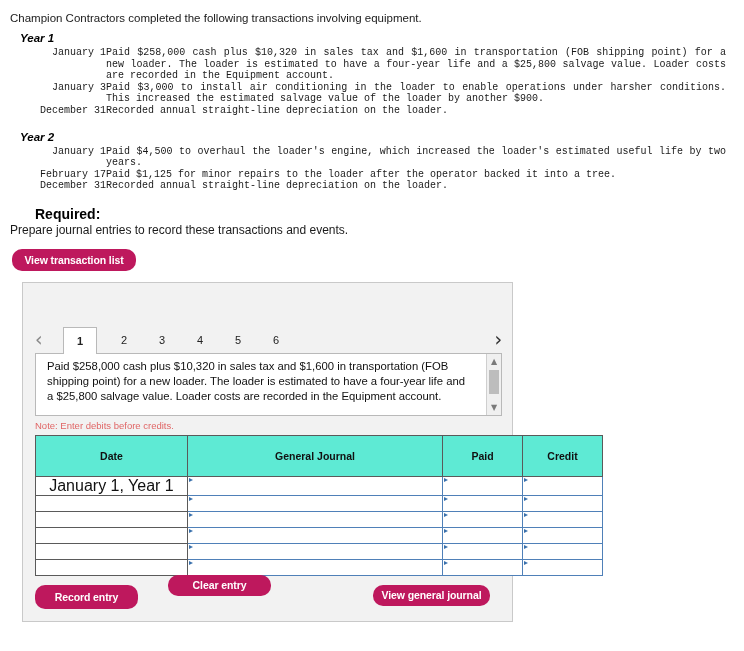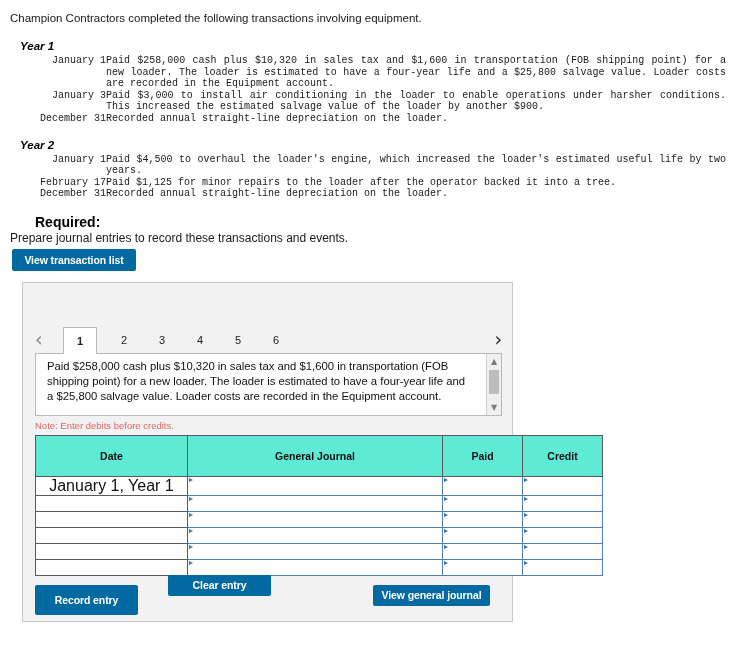--- a/index.html
+++ b/index.html
@@ -67,30 +67,30 @@
     padding-left: 25px;
   }
   .required-body {
     font-size: 12px;
     color: #1a1a1a;
     margin: 0;
   }
 
   
   .btn {
-    background: #0369a1;
+    background: #be185d;
     color: #ffffff;
     border: none;
     font-family: "Liberation Sans", sans-serif;
     font-weight: bold;
     font-size: 10.5px;
     letter-spacing: -0.1px;
     text-align: center;
     cursor: pointer;
-    border-radius: 2px;
+    border-radius: 10px;
     padding: 0;
     line-height: 1;
     display: flex;
     align-items: center;
     justify-content: center;
   }
 
   #view-transaction-list {
     position: absolute;
     left: 12px;
@@ -279,42 +279,42 @@
     border-top: 2.5px solid transparent;
     border-bottom: 2.5px solid transparent;
   }
 
   
   #record-entry {
     position: absolute;
     left: 12px;
     top: 302px;
     width: 103px;
-    height: 30px;
+    height: 24px;
   }
   #clear-entry {
     position: absolute;
     left: 145px;
     top: 292px;
     width: 103px;
     height: 21px;
   }
   #view-general-journal {
     position: absolute;
     left: 350px;
     top: 302px;
     width: 117px;
     height: 21px;
   }
 </style>
 </head>
 <body>
 
 <div class="intro">
-  <div style="margin-bottom:12px;">Champion Contractors completed the following transactions involving equipment.</div>
+  <div style="margin-bottom:4px;">Champion Contractors completed the following transactions involving equipment.</div>
 
   <div class="year-head">Year 1</div>
   <table class="txn-table">
     <tbody>
         <tr>
       <td class="txn-date">January 1</td>
       <td class="txn-desc">Paid $258,000 cash plus $10,320 in sales tax and $1,600 in transportation (FOB shipping point) for a new loader. The loader is estimated to have a four-year life and a $25,800 salvage value. Loader costs are recorded in the Equipment account.</td>
     </tr>
     <tr>
       <td class="txn-date">January 3</td>

